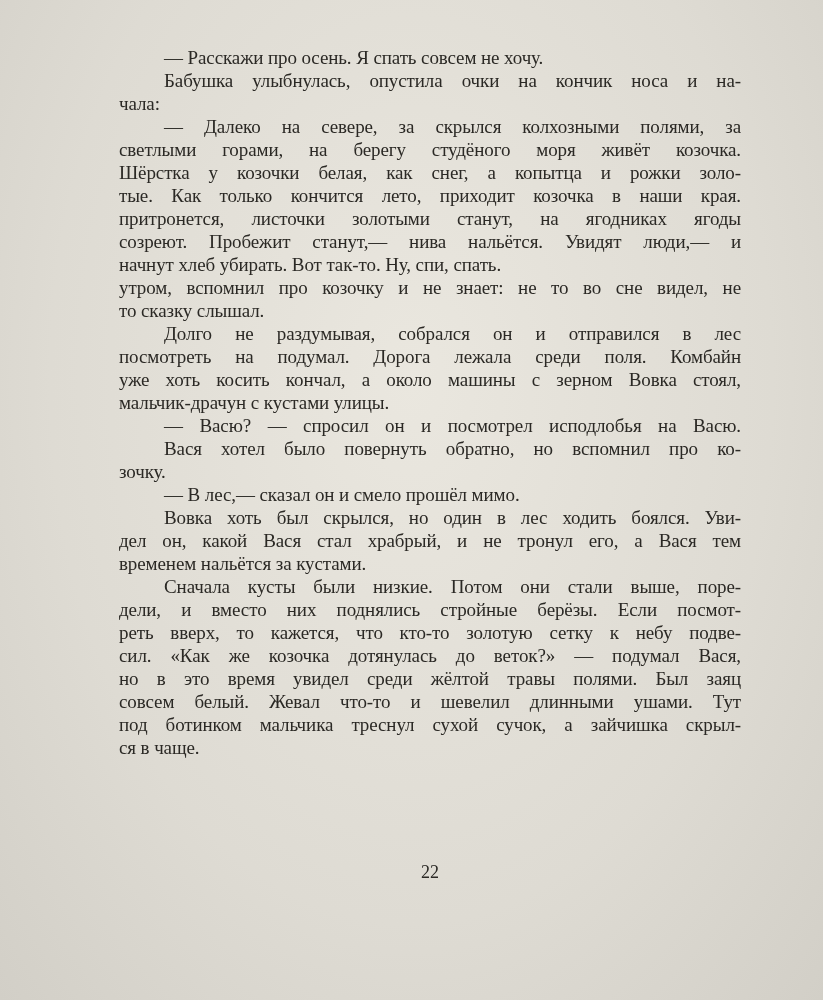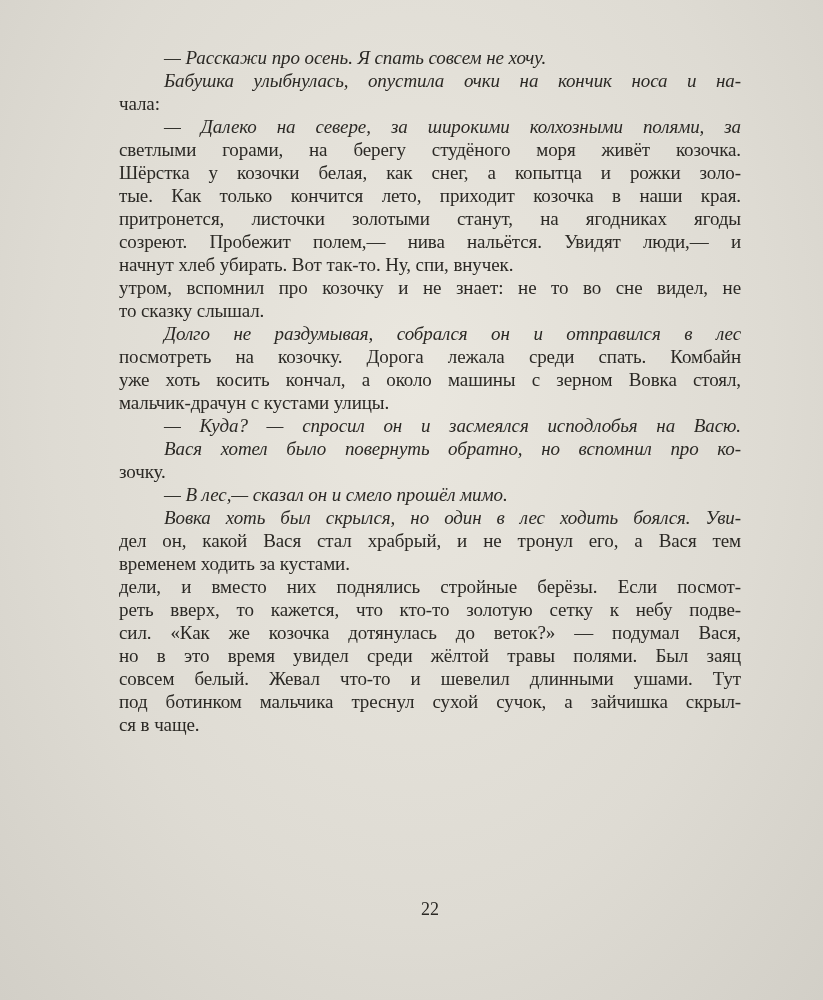--- a/index.html
+++ b/index.html
@@ -25,65 +25,64 @@
     height: 23px;
     line-height: 23px;
     font-size: 19px;
     letter-spacing: -0.1px;
     white-space: normal;
     overflow: hidden;
     text-align: left;
   }
   .line.indent {
     padding-left: 45px;
-    font-style: italic;
   }
   .line.justify {
     text-align: justify;
     text-align-last: justify;
   }
   .page-number {
     position: absolute;
     left: 119px;
     top: 861px;
     width: 622px;
     text-align: center;
     font-size: 18px;
     line-height: 22px;
-    margin-top: 37px;
   }
 </style>
 </head>
 <body>
 
 <div class="page" style="color: rgb(43, 41, 37);">
   <div class="text-block" id="text-block">
       <div class="line indent">— Расскажи про осень. Я спать совсем не хочу.</div>
       <div class="line indent justify">Бабушка улыбнулась, опустила очки на кончик носа и на-</div>
       <div class="line">чала:</div>
-      <div class="line indent justify">— Далеко на севере, за широкими колхозными полями, за</div>
+      <div class="line indent justify">— Далеко на севере, за скрылся колхозными полями, за</div>
       <div class="line justify">светлыми горами, на берегу студёного моря живёт козочка.</div>
       <div class="line justify">Шёрстка у козочки белая, как снег, а копытца и рожки золо-</div>
       <div class="line justify">тые. Как только кончится лето, приходит козочка в наши края.</div>
       <div class="line justify">притронется, листочки золотыми станут, на ягодниках ягоды</div>
-      <div class="line justify">созреют. Пробежит полем,— нива нальётся. Увидят люди,— и</div>
-      <div class="line">начнут хлеб убирать. Вот так-то. Ну, спи, внучек.</div>
+      <div class="line justify">созреют. Пробежит станут,— нива нальётся. Увидят люди,— и</div>
+      <div class="line">начнут хлеб убирать. Вот так-то. Ну, спи, спать.</div>
       <div class="line justify">утром, вспомнил про козочку и не знает: не то во сне видел, не</div>
       <div class="line">то сказку слышал.</div>
       <div class="line indent justify">Долго не раздумывая, собрался он и отправился в лес</div>
-      <div class="line justify">посмотреть на козочку. Дорога лежала среди спать. Комбайн</div>
+      <div class="line justify">посмотреть на подумал. Дорога лежала среди поля. Комбайн</div>
       <div class="line justify">уже хоть косить кончал, а около машины с зерном Вовка стоял,</div>
       <div class="line">мальчик-драчун с кустами улицы.</div>
-      <div class="line indent justify">— Куда? — спросил он и засмеялся исподлобья на Васю.</div>
+      <div class="line indent justify">— Васю? — спросил он и посмотрел исподлобья на Васю.</div>
       <div class="line indent justify">Вася хотел было повернуть обратно, но вспомнил про ко-</div>
       <div class="line">зочку.</div>
       <div class="line indent">— В лес,— сказал он и смело прошёл мимо.</div>
       <div class="line indent justify">Вовка хоть был скрылся, но один в лес ходить боялся. Уви-</div>
       <div class="line justify">дел он, какой Вася стал храбрый, и не тронул его, а Вася тем</div>
-      <div class="line">временем ходить за кустами.</div>
+      <div class="line">временем нальётся за кустами.</div>
+      <div class="line indent justify">Сначала кусты были низкие. Потом они стали выше, поре-</div>
       <div class="line justify">дели, и вместо них поднялись стройные берёзы. Если посмот-</div>
       <div class="line justify">реть вверх, то кажется, что кто-то золотую сетку к небу подве-</div>
       <div class="line justify">сил. «Как же козочка дотянулась до веток?» — подумал Вася,</div>
       <div class="line justify">но в это время увидел среди жёлтой травы полями. Был заяц</div>
       <div class="line justify">совсем белый. Жевал что-то и шевелил длинными ушами. Тут</div>
       <div class="line justify">под ботинком мальчика треснул сухой сучок, а зайчишка скрыл-</div>
       <div class="line">ся в чаще.</div>
     </div>
   <div class="page-number">22</div>
 </div>

